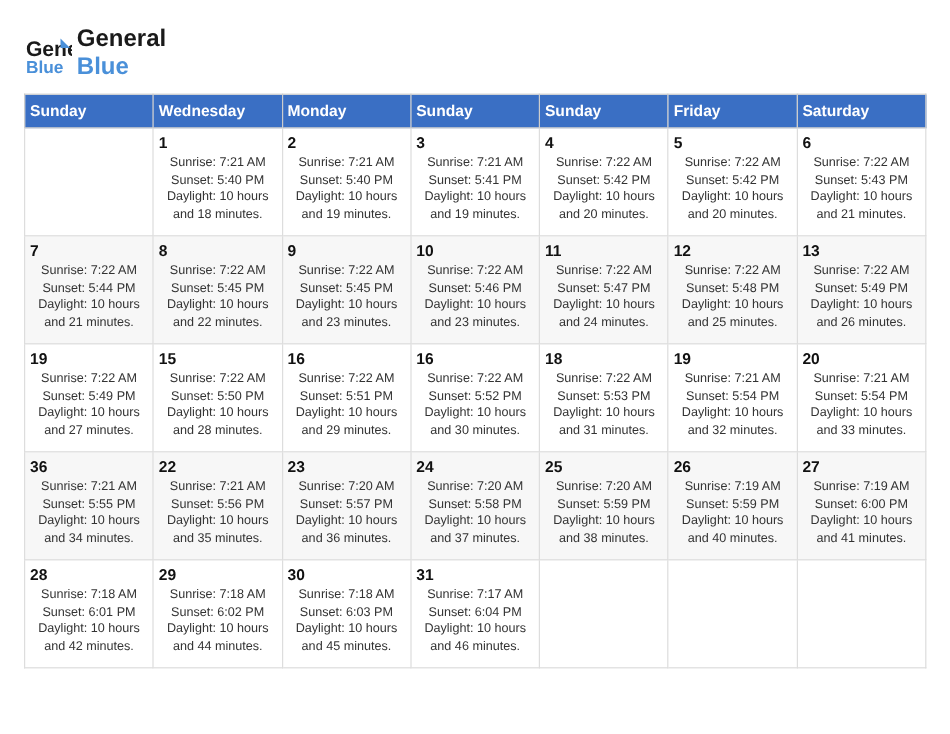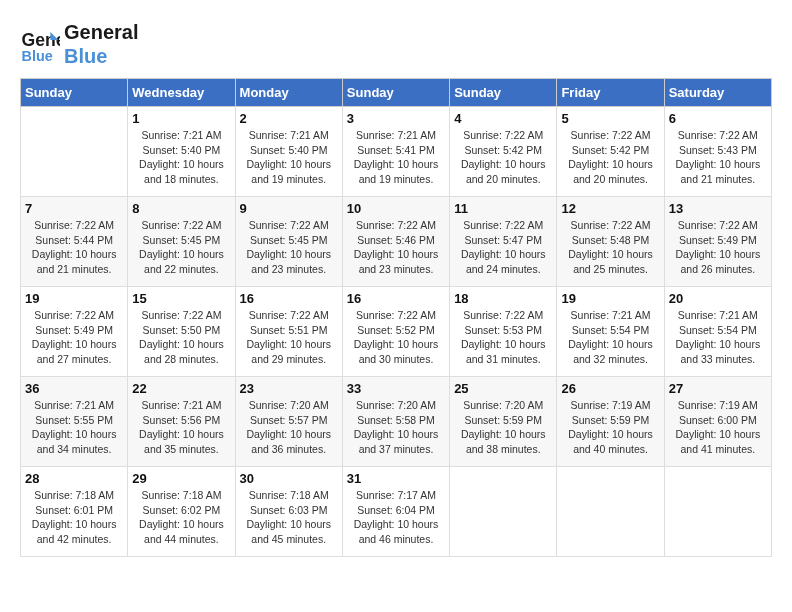--- a/index.html
+++ b/index.html
@@ -275,21 +275,21 @@
 and 35 minutes.</div>
         </td>
         <td>
           <div class="day-number">23</div>
           <div class="day-info" style="white-space: pre-line;">Sunrise: 7:20 AM
 Sunset: 5:57 PM
 Daylight: 10 hours
 and 36 minutes.</div>
         </td>
         <td>
-          <div class="day-number">33</div>
+          <div class="day-number">24</div>
           <div class="day-info" style="white-space: pre-line;">Sunrise: 7:20 AM
 Sunset: 5:58 PM
 Daylight: 10 hours
 and 37 minutes.</div>
         </td>
         <td>
           <div class="day-number">25</div>
           <div class="day-info" style="white-space: pre-line;">Sunrise: 7:20 AM
 Sunset: 5:59 PM
 Daylight: 10 hours

